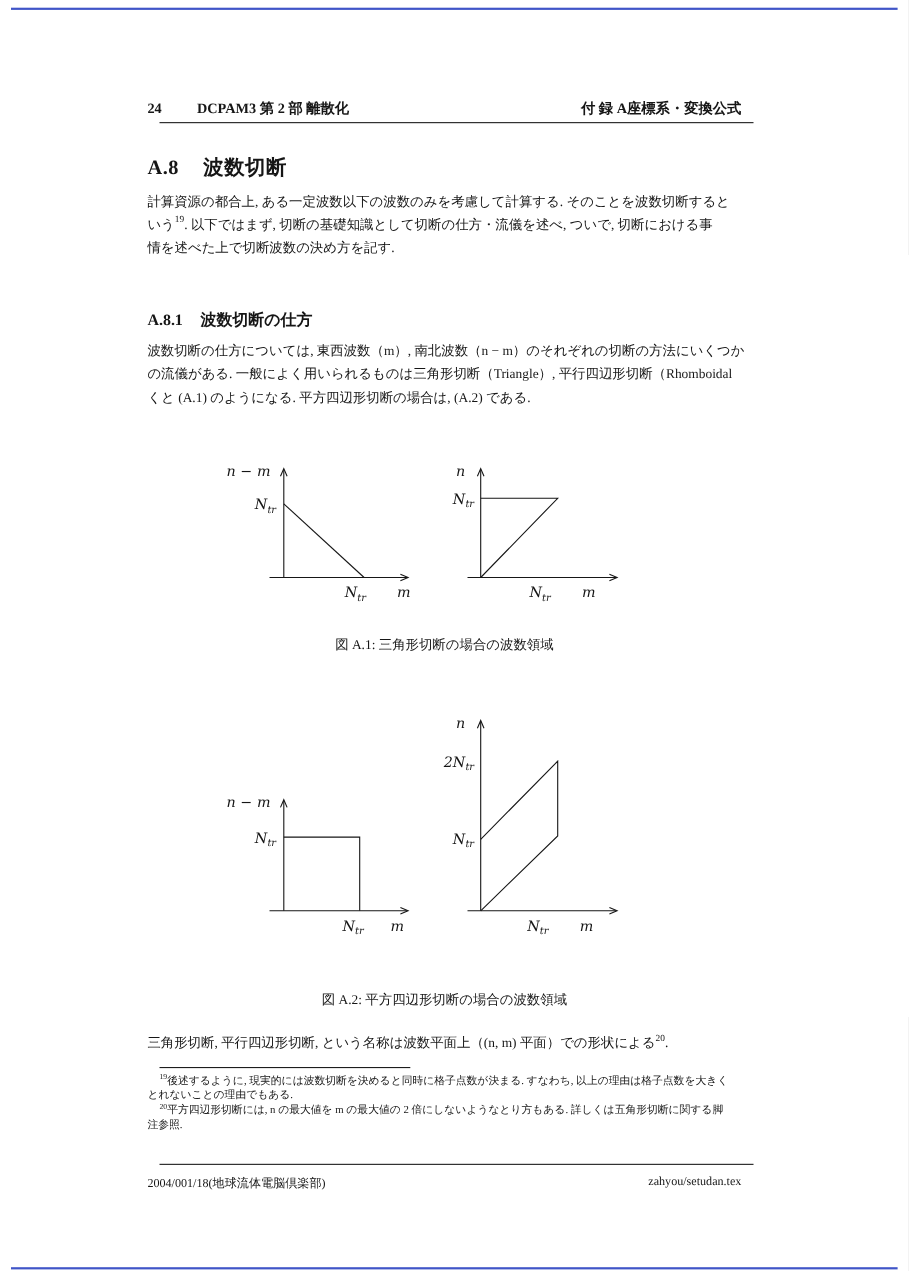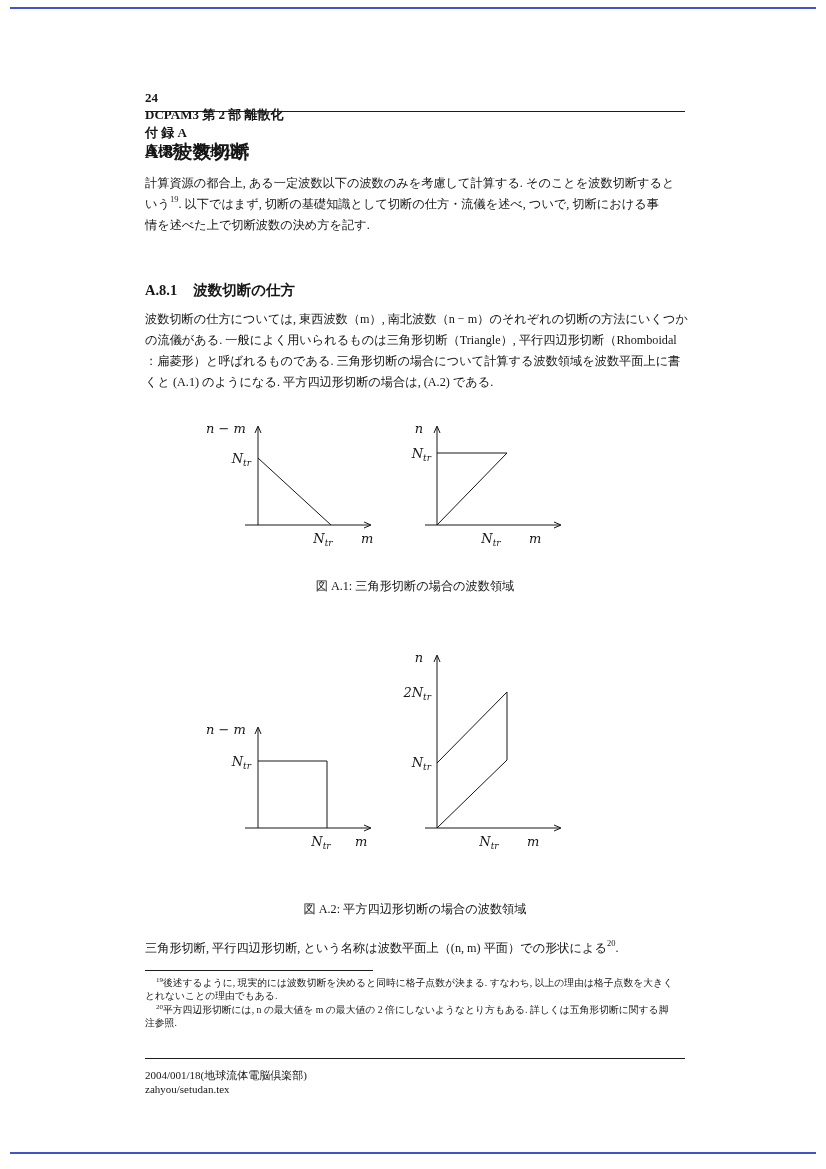--- a/index.html
+++ b/index.html
@@ -5,31 +5,31 @@
   html,body{margin:0;padding:0;background:#e8e8e8;}
   .page{
     position:relative;
     width:826px;height:1169px;
     background:#ffffff;
     font-family:"Liberation Serif","DejaVu Serif",serif;
     color:#161616;
     overflow:hidden;
   }
   .abs{position:absolute;}
-  .content{left:145px;width:540px;flex-direction:column;}
+  .content{left:134px;width:540px;}
   .blue-line{position:absolute;left:10px;width:806px;height:2px;background:#4055c8;}
   .hrule{position:absolute;background:#1c1c1c;height:1px;}
   
   .hdr{top:90px;font-size:13px;font-weight:bold;display:flex;align-items:baseline;}
   .hdr .pageno{margin-right:32px;}
   .hdr .spacer{flex:1;}
   .hdr .applabel{margin-right:0;}
   
   .sec-head{top:139px;font-size:18.5px;font-weight:bold;letter-spacing:.5px;}
-  .sec-head .num{}
+  .sec-head .num{margin-right:22px;}
   .subsec-head{top:281px;font-size:14.5px;font-weight:bold;}
   .subsec-head .num{margin-right:16px;}
   
   .para{font-size:12.2px;line-height:21px;white-space:nowrap;}
   .para .ln{height:21px;}
   sup.fnref{font-size:8.5px;vertical-align:6px;line-height:0;}
   .math{font-style:italic;font-family:"DejaVu Serif",serif;}
   .math sup{font-size:8.5px;vertical-align:5px;line-height:0;}
   .math sub{font-size:8.5px;vertical-align:-3px;line-height:0;}
   
@@ -78,21 +78,20 @@
     <div class="ln">情を述べた上で切断波数の決め方を記す.</div>
   </div>
 
   <div class="abs content subsec-head">
     <span class="num">A.8.1</span><span>波数切断の仕方</span>
   </div>
 
   <div class="abs content para" style="top:309px">
     <div class="ln">波数切断の仕方については, 東西波数（m）, 南北波数（n − m）のそれぞれの切断の方法にいくつか</div>
     <div class="ln">の流儀がある. 一般によく用いられるものは三角形切断（Triangle）, 平行四辺形切断（Rhomboidal</div>
-    <div class="ln">：扁菱形）と呼ばれるものである. 三角形切断の場合について計算する波数領域を波数平面上に書</div>
     <div class="ln">くと (A.1) のようになる. 平方四辺形切断の場合は, (A.2) である.</div>
   </div>
 
   <svg class="fig-svg" style="left:203px;top:418px" width="180" height="150">
     <path d="M55 9 V107"></path>
     <path d="M52 15 L55 8 L58 15"></path>
     <path d="M42 107 H167"></path>
     <path d="M161 104 L168 107 L161 110"></path>
     <path d="M55 40 L128 107"></path>
     <text x="3" y="15">n − m</text>

